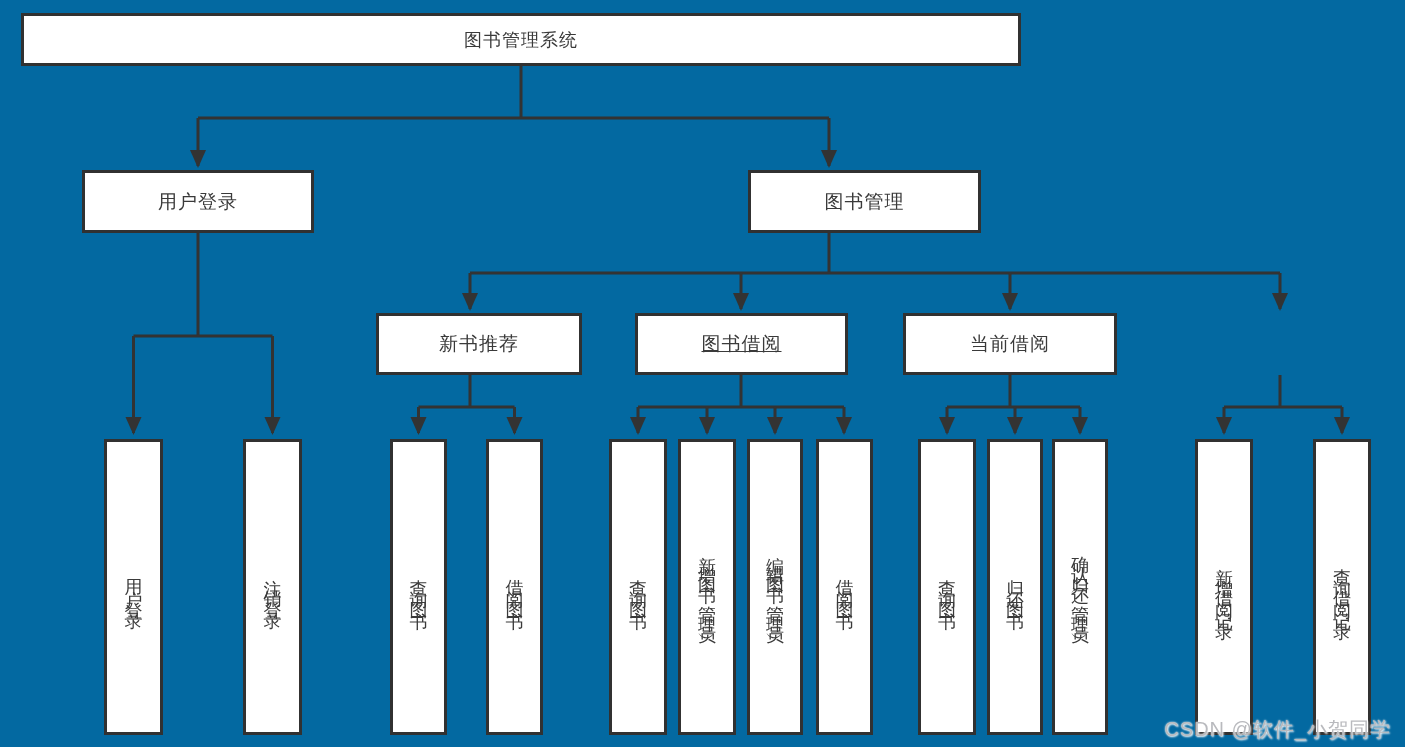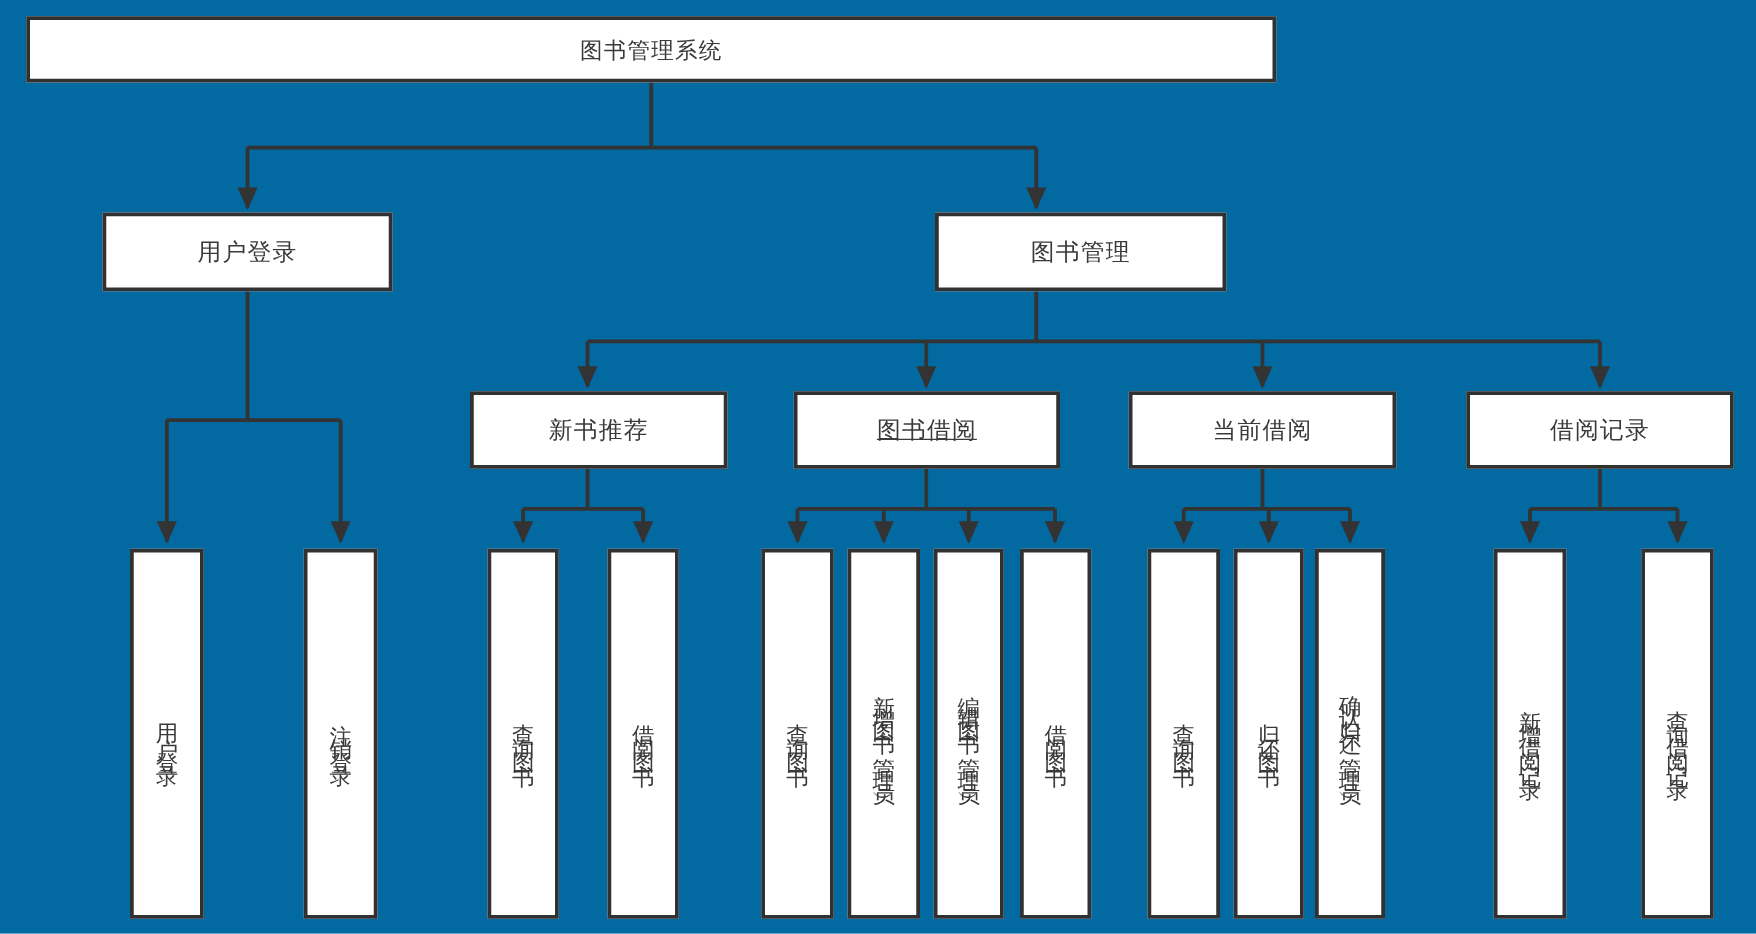--- a/index.html
+++ b/index.html
@@ -110,23 +110,20 @@
 
   <div class="box" style="left:376px;top:313px;width:206px;height:62px;">
     <span class="h-label">新书推荐</span>
   </div>
   <div class="box" style="left:635px;top:313px;width:213px;height:62px;text-decoration:underline;">
     <span class="h-label">图书借阅</span>
   </div>
   <div class="box" style="left:903px;top:313px;width:214px;height:62px;">
     <span class="h-label">当前借阅</span>
   </div>
-  <div class="box" style="left:1173px;top:313px;width:214px;height:62px;">
-    <span class="h-label">借阅记录</span>
-  </div>
 
   <div class="box leaf" style="left:104px;top:439px;width:59px;height:296px;">
     <span class="v-label">用户登录</span>
   </div>
   <div class="box leaf" style="left:243px;top:439px;width:59px;height:296px;">
     <span class="v-label">注销登录</span>
   </div>
   <div class="box leaf" style="left:390px;top:439px;width:57px;height:296px;">
     <span class="v-label">查询图书</span>
   </div>
@@ -154,14 +151,15 @@
   <div class="box leaf" style="left:1052px;top:439px;width:56px;height:296px;">
     <span class="v-label" style="letter-spacing:10px;">确认归还（管理员）</span>
   </div>
   <div class="box leaf" style="left:1195px;top:439px;width:58px;height:296px;">
     <span class="v-label">新增借阅记录</span>
   </div>
   <div class="box leaf" style="left:1313px;top:439px;width:58px;height:296px;">
     <span class="v-label">查询借阅记录</span>
   </div>
 
+  <div class="watermark">CSDN @软件_小贺同学</div>
 
 </div>
 
 </body></html>

